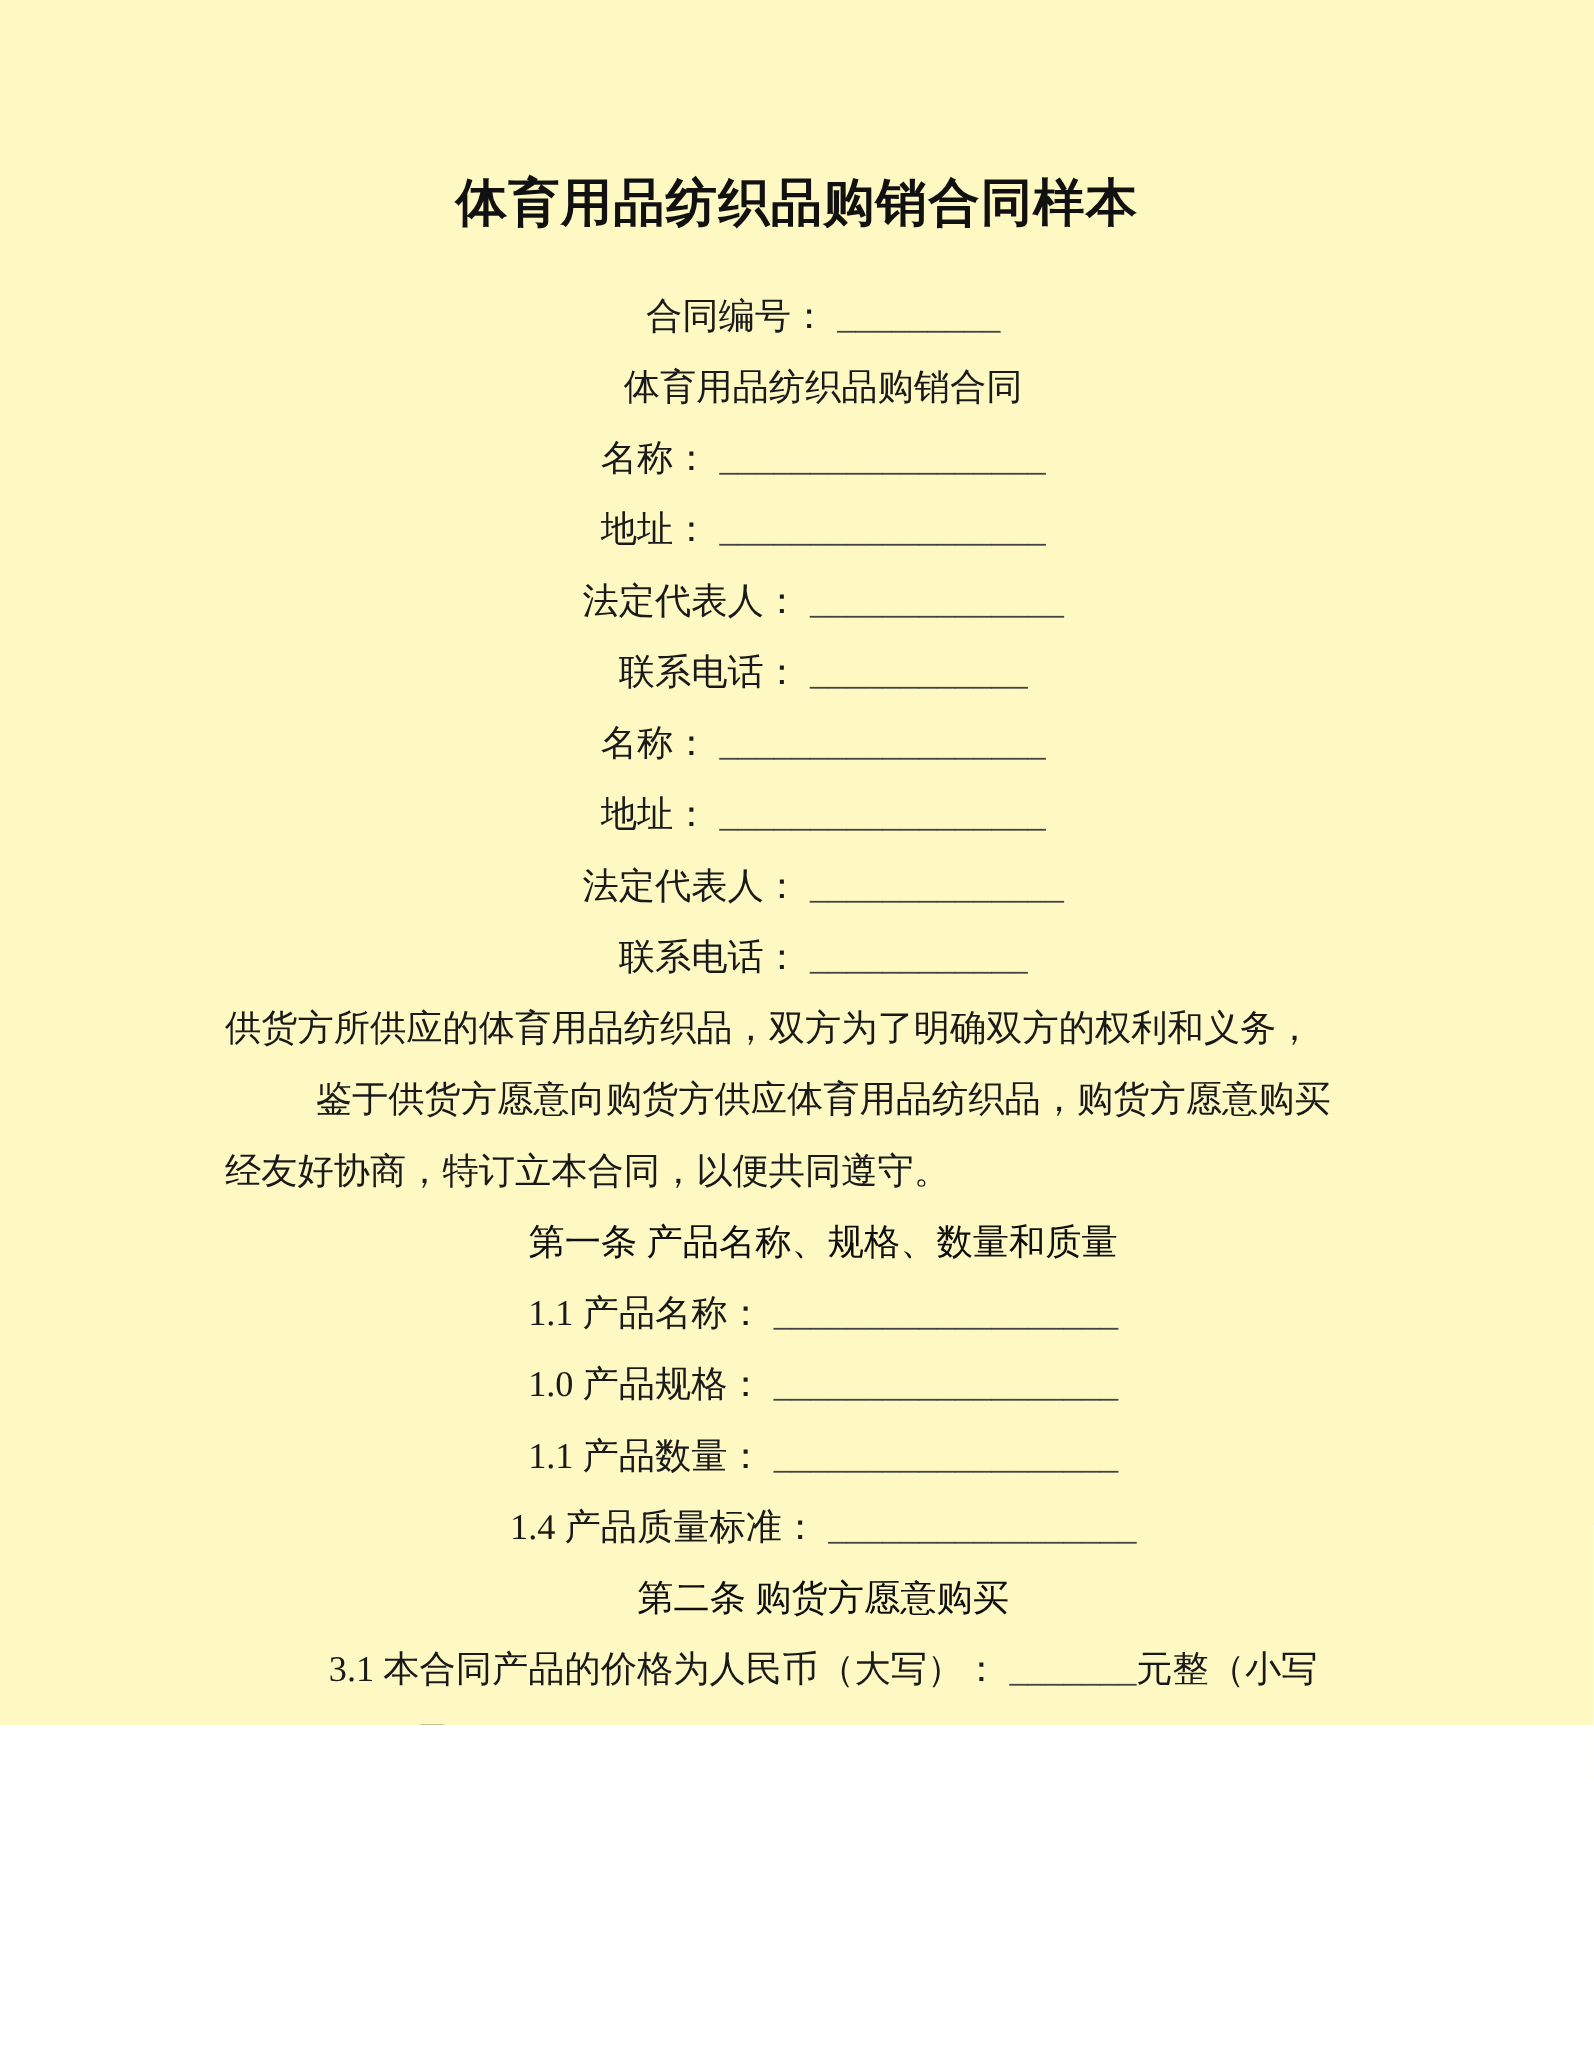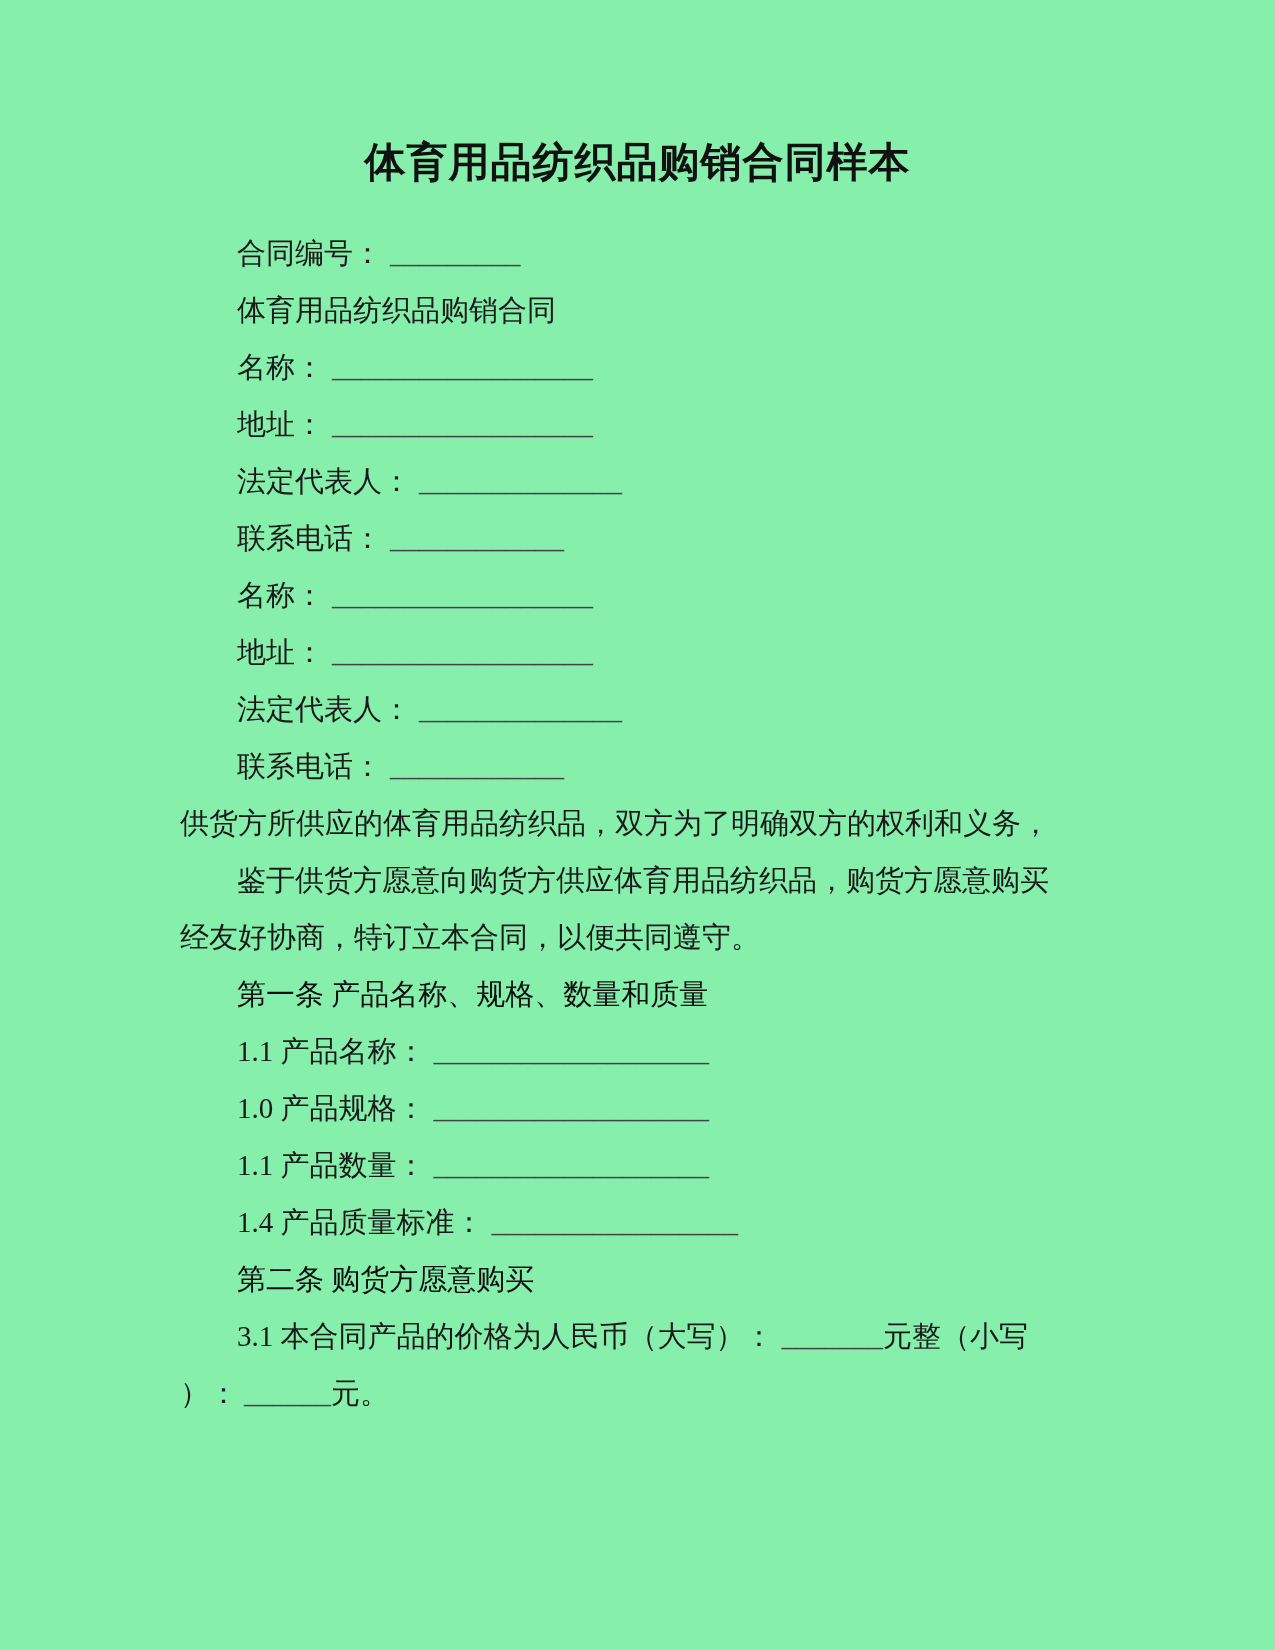--- a/index.html
+++ b/index.html
@@ -1,19 +1,19 @@
 <!DOCTYPE html>
 <html><head>
 <meta charset="utf-8">
 <style>
   html,body { margin:0; padding:0; background:#ffffff; }
   .page {
     position:relative;
-    width:1275px; height:1650px;
-    background:#86efac;
+    width:1275px; height:1380px;
+    background:#fef9c3;
     color:#1a1a1a;
     font-family:"Liberation Serif","DejaVu Serif",serif;
     overflow:hidden;
     box-sizing:border-box;
   }
   .title {
     margin:0;
     padding-top:134px;
     text-align:center;
     font-size:41px;
@@ -23,21 +23,21 @@
     color:#111111;
   }
   .content {
     padding:34px 195px 0 180px;
     font-size:29px;
   }
   .line {
     line-height:57px;
     white-space:nowrap;
   }
-  .indent { padding-left:57px; }
+  .indent { padding-left:57px;text-align:center; }
   .heading {
     font-weight:normal;
     color:#0f0f0f;
   }
   .blank {
     margin-left:8px;
     color:#444444;
     letter-spacing:0;
   }
   .blank-tight { margin-left:6px; color:#444444;text-align:right; }

